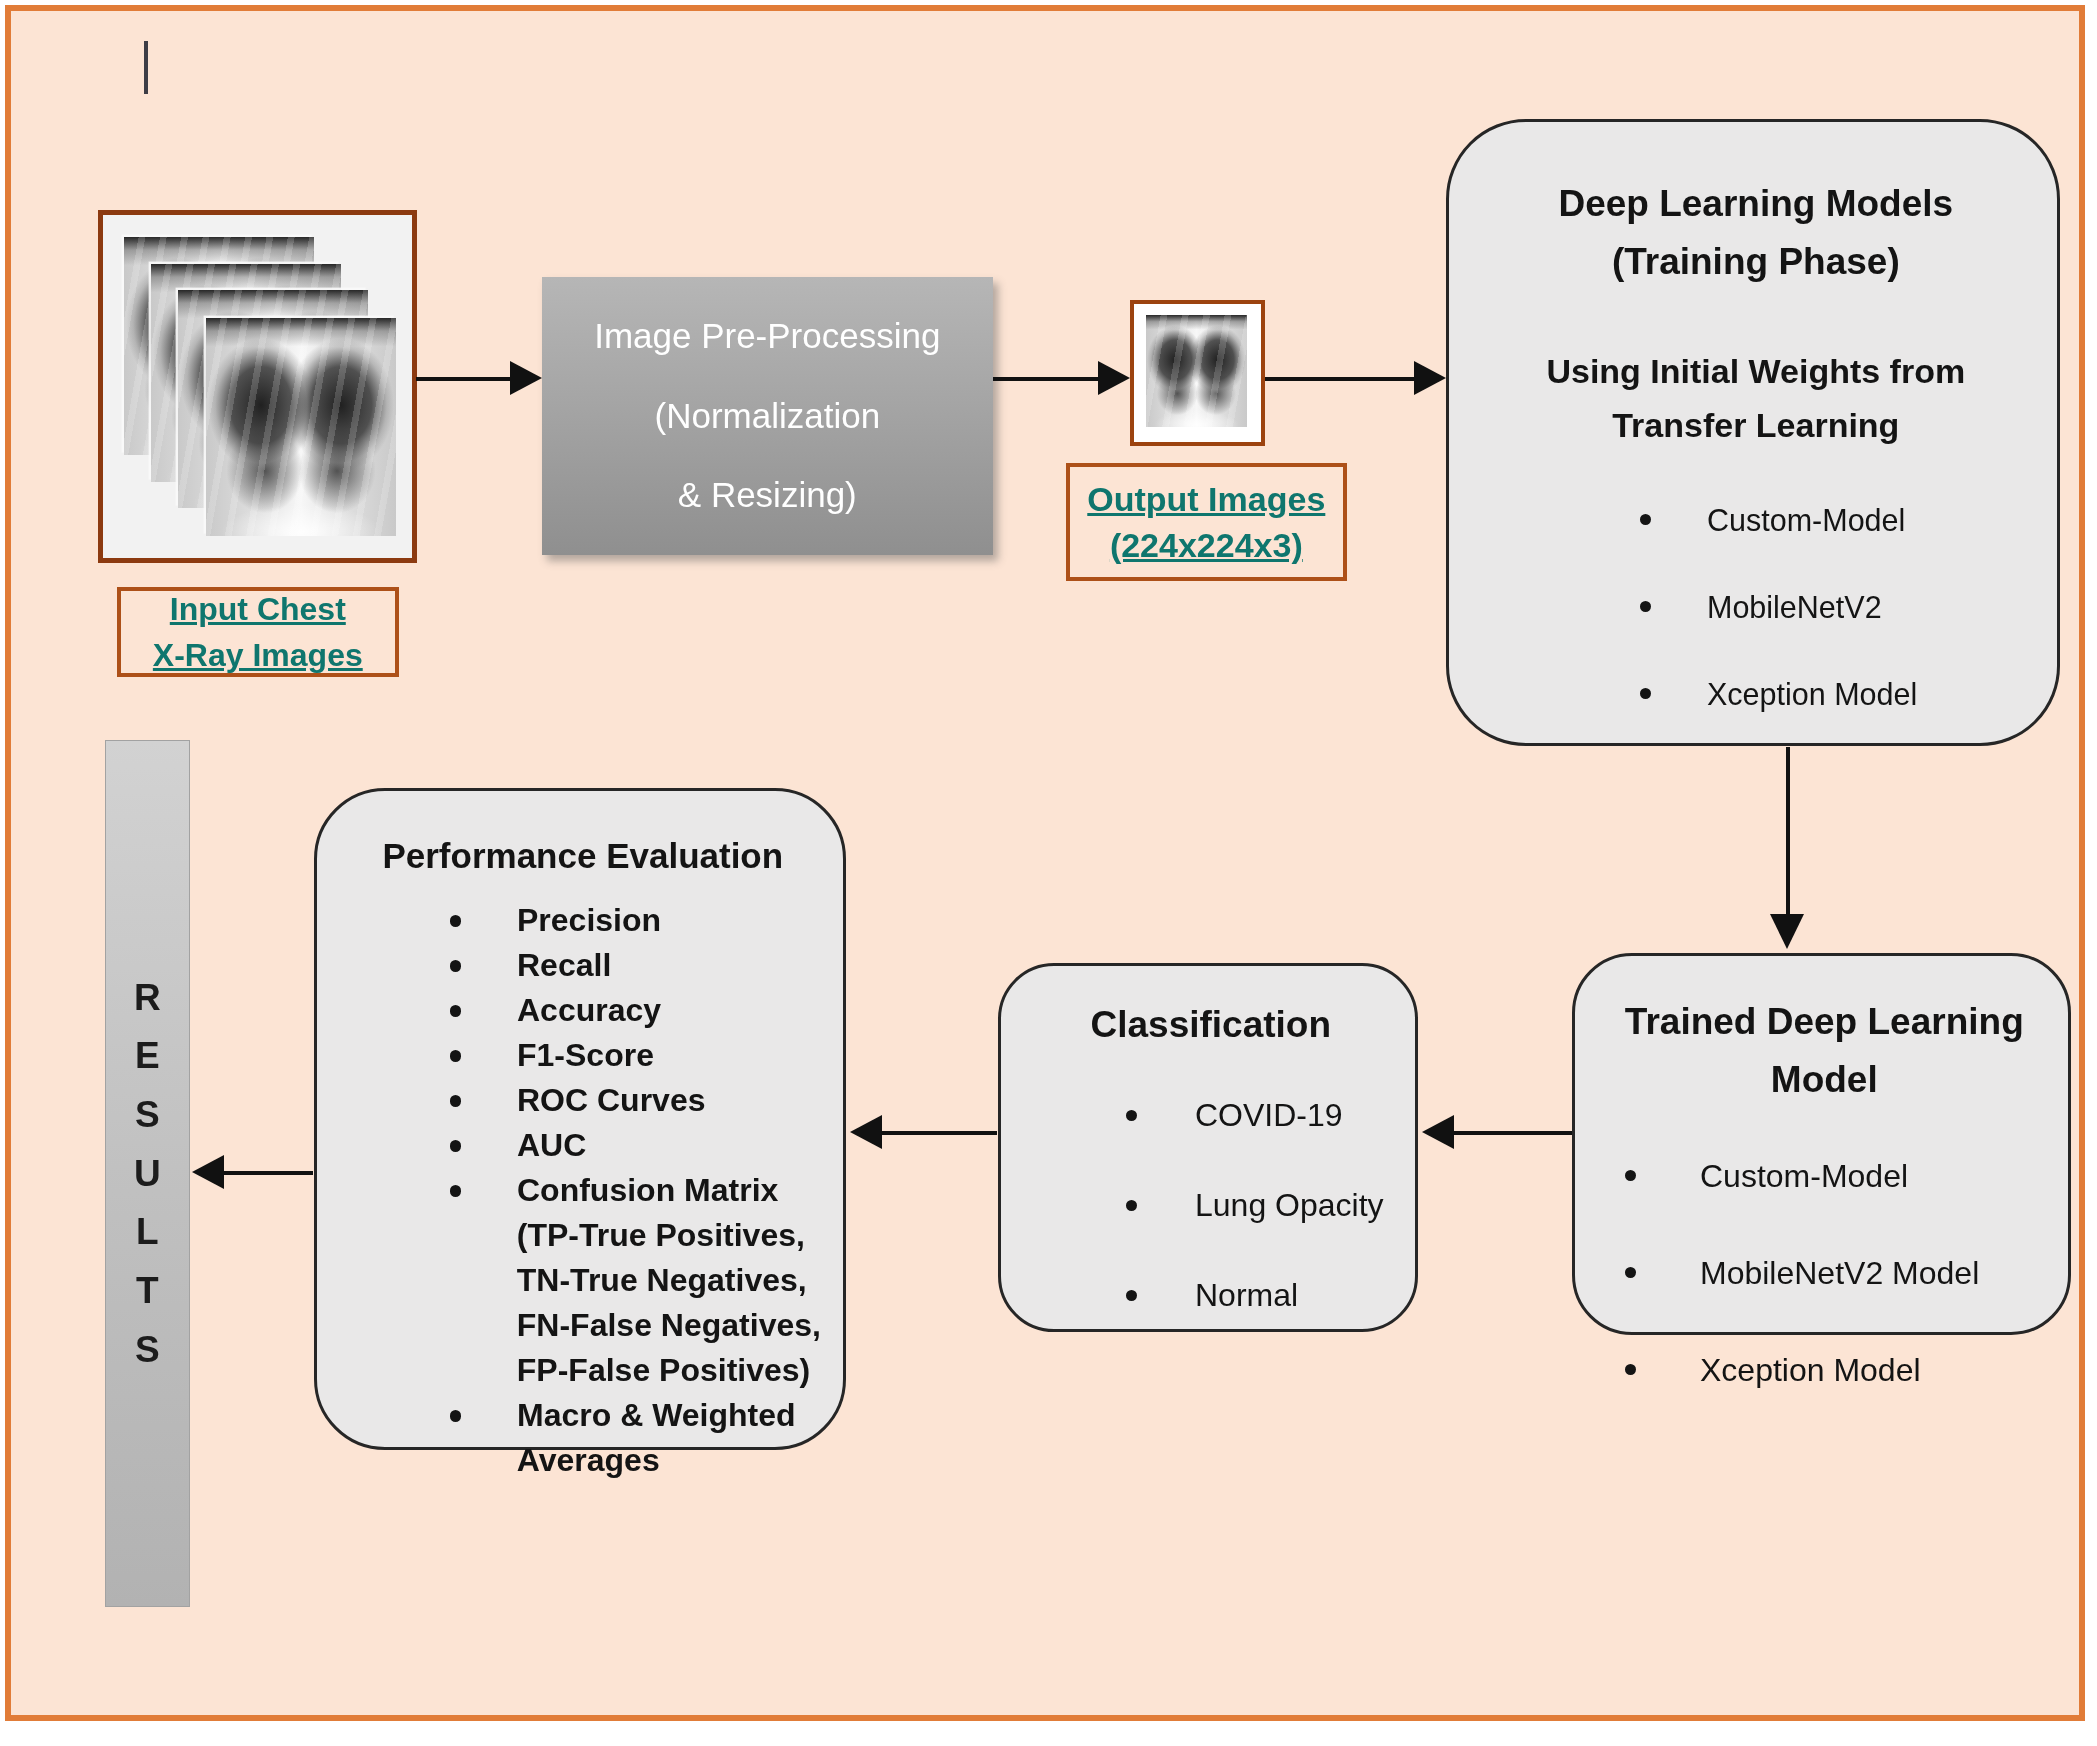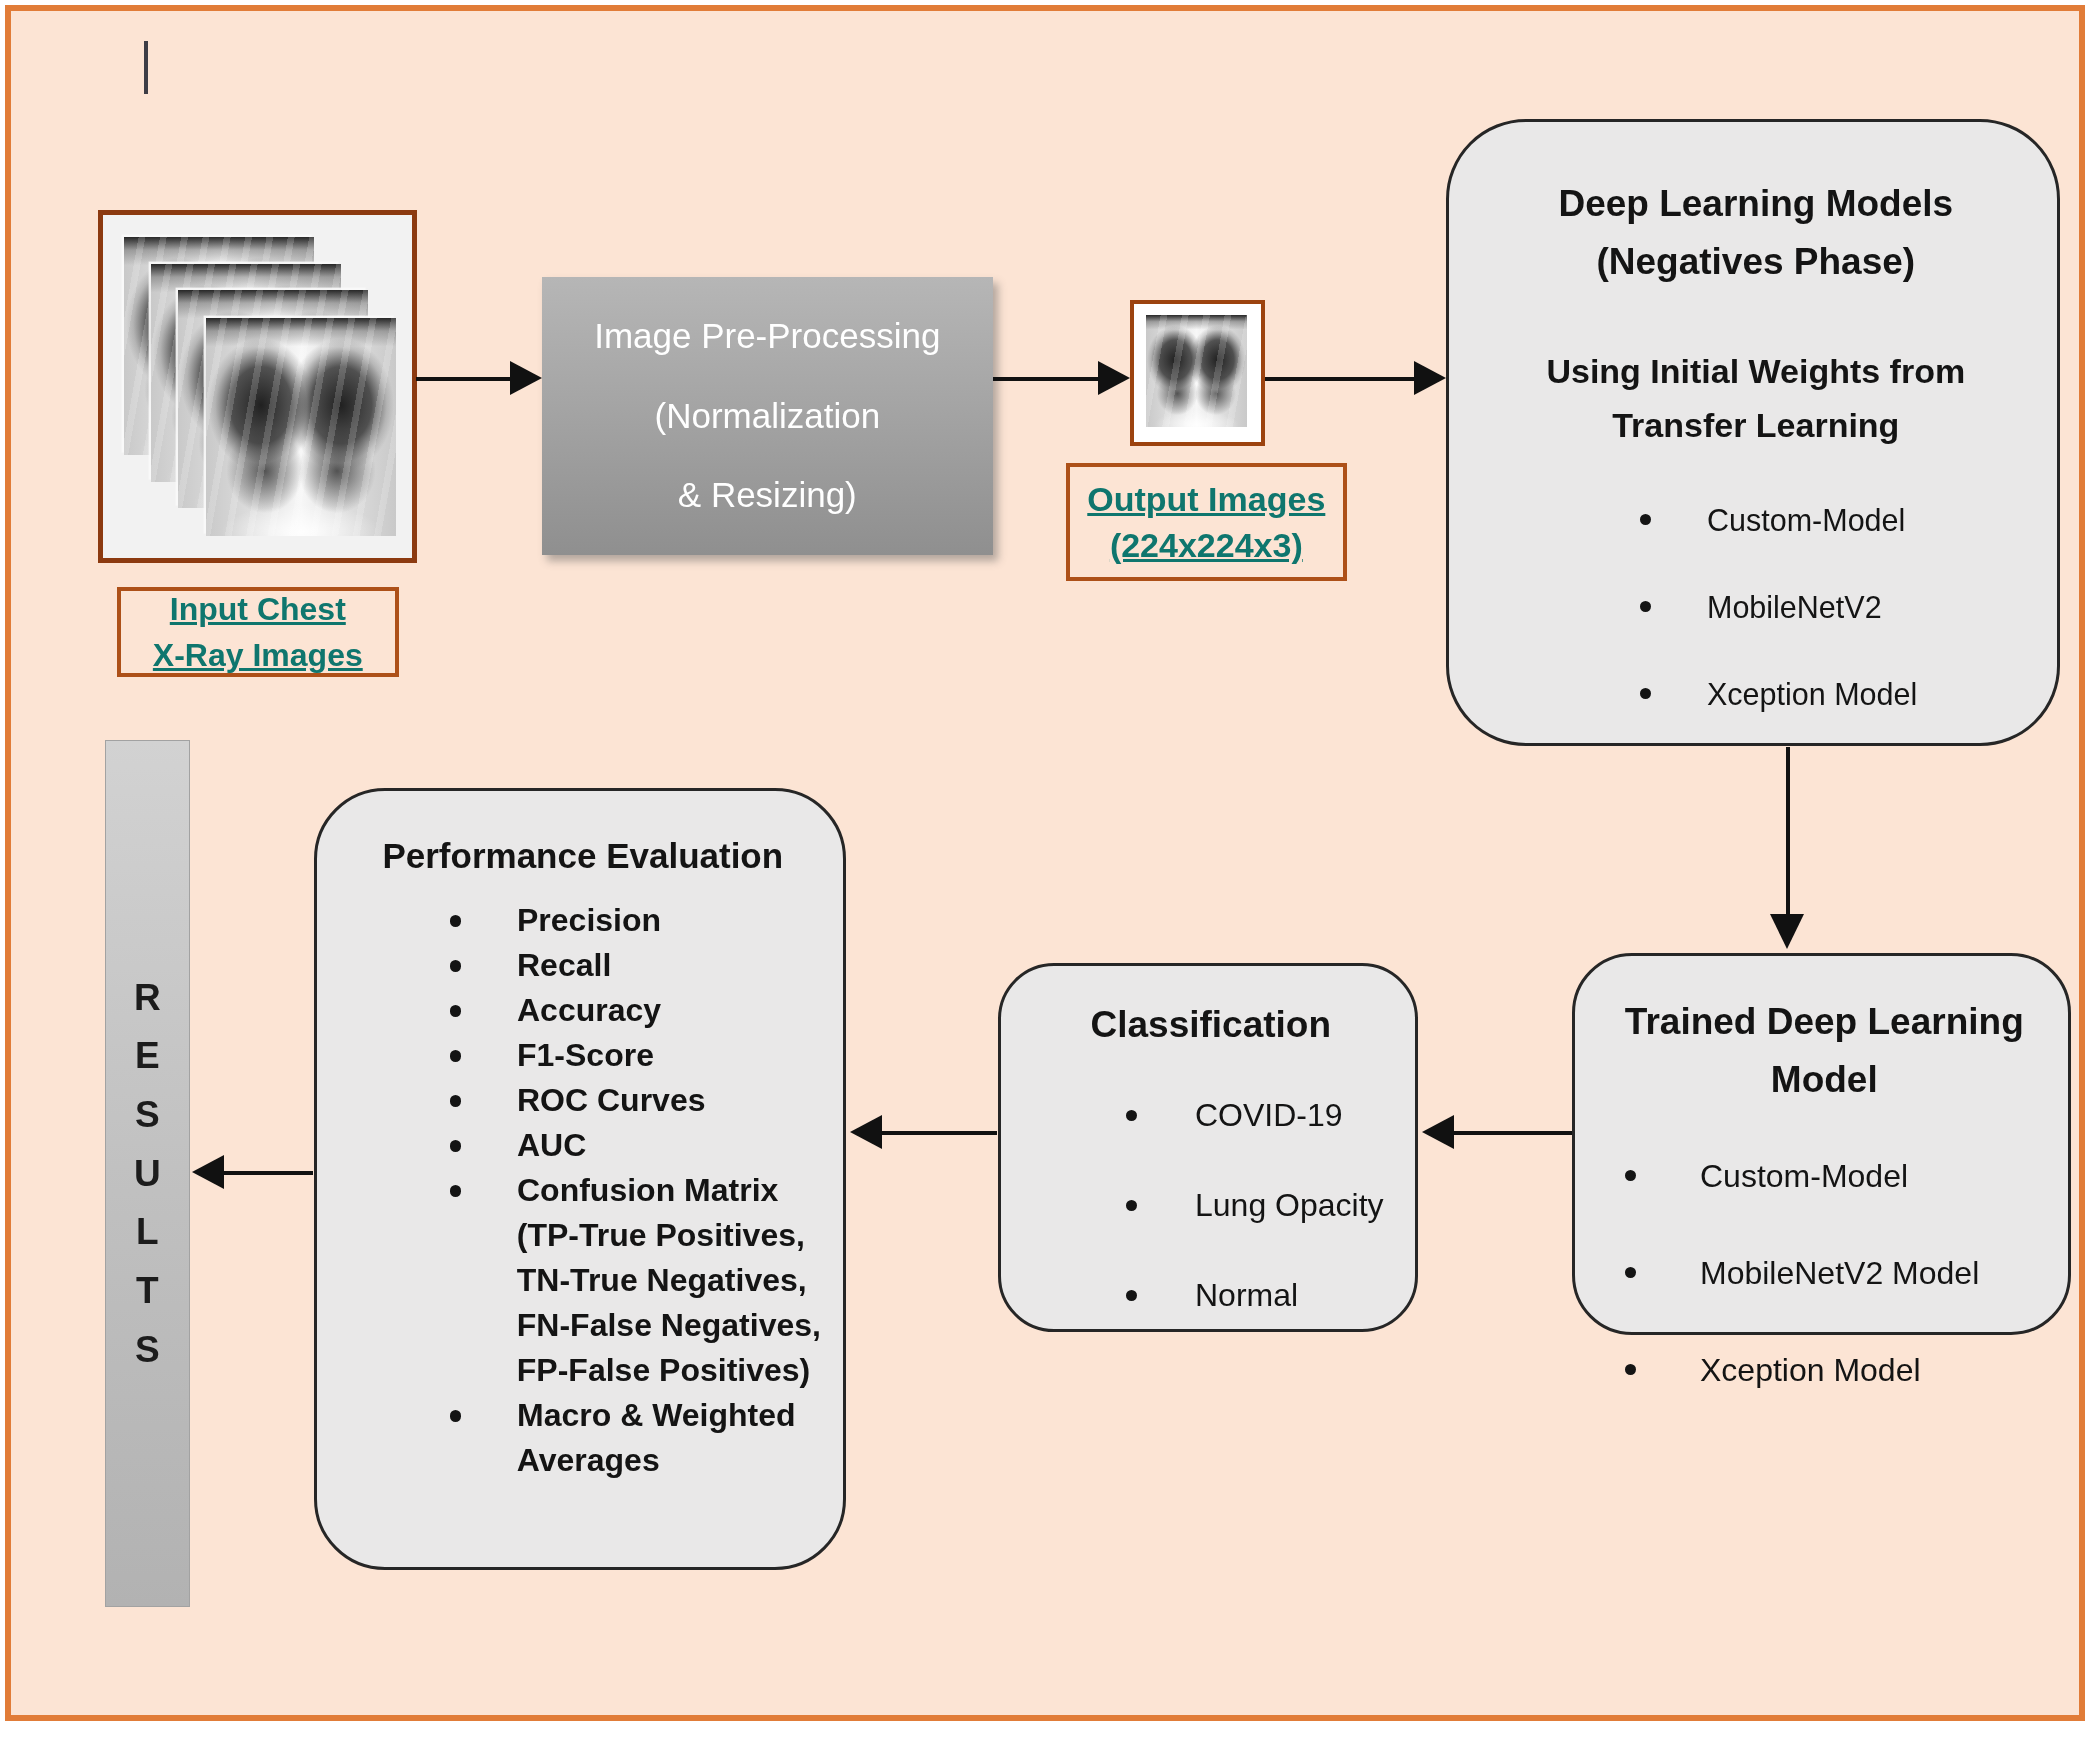--- a/index.html
+++ b/index.html
@@ -65,21 +65,21 @@
   .out-img-box .xray{left:12px;top:11.2px;width:101px;height:112px;}
 
   
   .round-box{
     position:absolute;box-sizing:border-box;background:#E9E8E8;border:3.2px solid #262626;
     color:#141414;text-align:center;padding-left:6px;
   }
   .dl-box{left:1435px;top:108px;width:614px;height:627px;border-radius:80px;padding-top:53px;}
   .trained-box{left:1561px;top:942px;width:499px;height:382px;border-radius:60px;padding-top:37px;}
   .class-box{left:987px;top:952px;width:420px;height:369px;border-radius:56px;padding-top:35px;}
-  .perf-box{left:303px;top:777px;width:532px;height:782px;border-radius:71px;padding-top:40px;}
+  .perf-box{left:303px;top:777px;width:532px;height:662px;border-radius:71px;padding-top:40px;}
 
   .title-46{font-size:37px;font-weight:bold;line-height:58px;}
   .title-44{font-size:35px;font-weight:bold;line-height:50px;}
   .sub-42{font-size:34px;font-weight:bold;line-height:61px;}
   .spacer-70{height:56px;}
 
   ul.node-list{margin:0;padding:0;list-style:none;text-align:left;}
   ul.node-list li{display:flex;align-items:center;margin-top:37px;}
   ul.node-list li::before{
     content:"";flex:0 0 11.2px;width:11.2px;height:11.2px;border-radius:50%;background:#141414;
@@ -166,21 +166,21 @@
     <div>(224x224x3)</div>
   </div>
 
   <div class="arrow a-h" style="left:1254px;top:350px;width:181px;">
     <div class="shaft" style="left:0;width:152px;"></div>
       <div class="head head-right" style="left:149px;"></div>
   </div>
 
   <div class="round-box dl-box">
     <div class="title-46">Deep Learning Models</div>
-    <div class="title-46">(Negatives Phase)</div>
+    <div class="title-46">(Training Phase)</div>
     <div class="spacer-70"></div>
     <div class="sub-42" style="line-height:48px;">Using Initial Weights from</div>
     <div class="sub-42" style="line-height:61px;">Transfer Learning</div>
     <ul class="node-list">
       <li>
           <span>Custom-Model</span>
         </li>
       <li>
           <span>MobileNetV2</span>
         </li>

